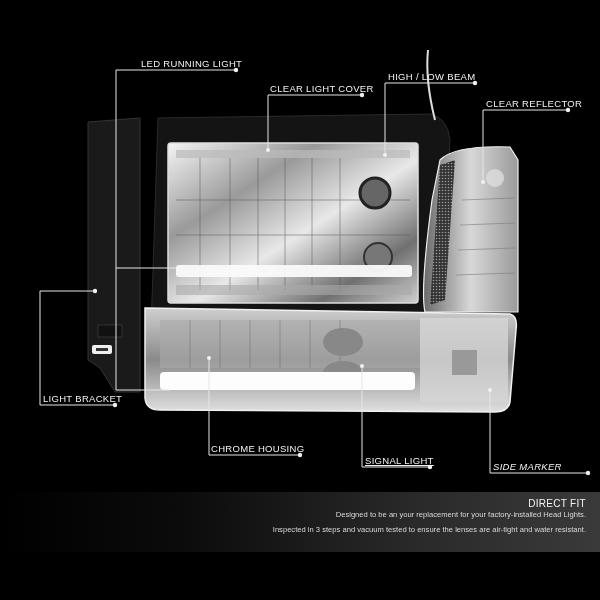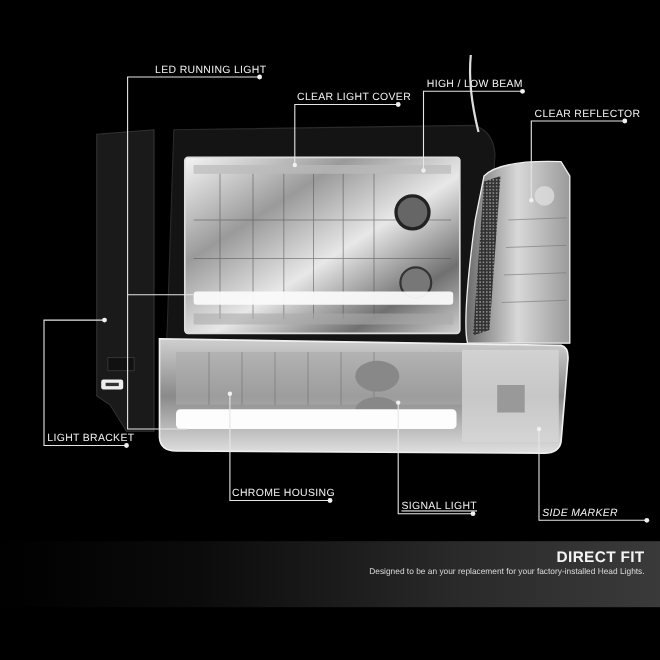--- a/index.html
+++ b/index.html
@@ -2,21 +2,21 @@
 <html><head>
 <meta charset="utf-8">
 <style>
   html,body{margin:0;padding:0;background:#000;}
   body{width:600px;height:600px;position:relative;overflow:hidden;font-family:"Liberation Sans","DejaVu Sans",sans-serif;color:#fff;}
   .stage{position:absolute;left:0;top:0;width:600px;height:540px;background:#000;}
   svg.art{position:absolute;left:0;top:0;width:600px;height:600px;}
   .lbl{position:absolute;font-size:9.5px;letter-spacing:0.3px;color:#f2f2f2;white-space:nowrap;text-transform:uppercase;}
   .band{position:absolute;left:0;top:492px;width:600px;height:60px;background:linear-gradient(90deg,#000 0%,#0b0b0b 30%,#2a2a2a 70%,#3a3a3a 100%);}
   .feat{position:absolute;right:14px;text-align:right;}
-  .feat .t{font-size:14px;font-weight:bold;letter-spacing:0.3px;color:#f4f4f4;}
+  .feat .t{font-size:10px;font-weight:normal;letter-spacing:0.3px;color:#f4f4f4;}
   .feat .d{font-size:7.6px;color:#d8d8d8;margin-top:1px;}
 </style>
 </head>
 <body>
 
 <div class="stage">
 
   <svg class="art" viewBox="0 0 600 600">
     <defs>
       <linearGradient id="chrome" x1="0" y1="0" x2="1" y2="1">
@@ -147,15 +147,16 @@
   <div class="lbl" style="left:211px;top:443px;">CHROME HOUSING</div>
   <div class="lbl" style="left:365px;top:455px;text-decoration:underline;">SIGNAL LIGHT</div>
   <div class="lbl" style="left:493px;top:461px;font-style:italic;">SIDE MARKER</div>
 
   <div class="band">
     <div class="feat" style="top:6px;">
       <div class="t">DIRECT FIT</div>
       <div class="d">Designed to be an your replacement for your factory-installed Head Lights.</div>
     </div>
     <div class="feat" style="top:32px;">
+      <div class="d">Inspected in 3 steps and vacuum tested to ensure the lenses are air-tight and water resistant.</div>
     </div>
   </div>
 </div>
 
 </body></html>

